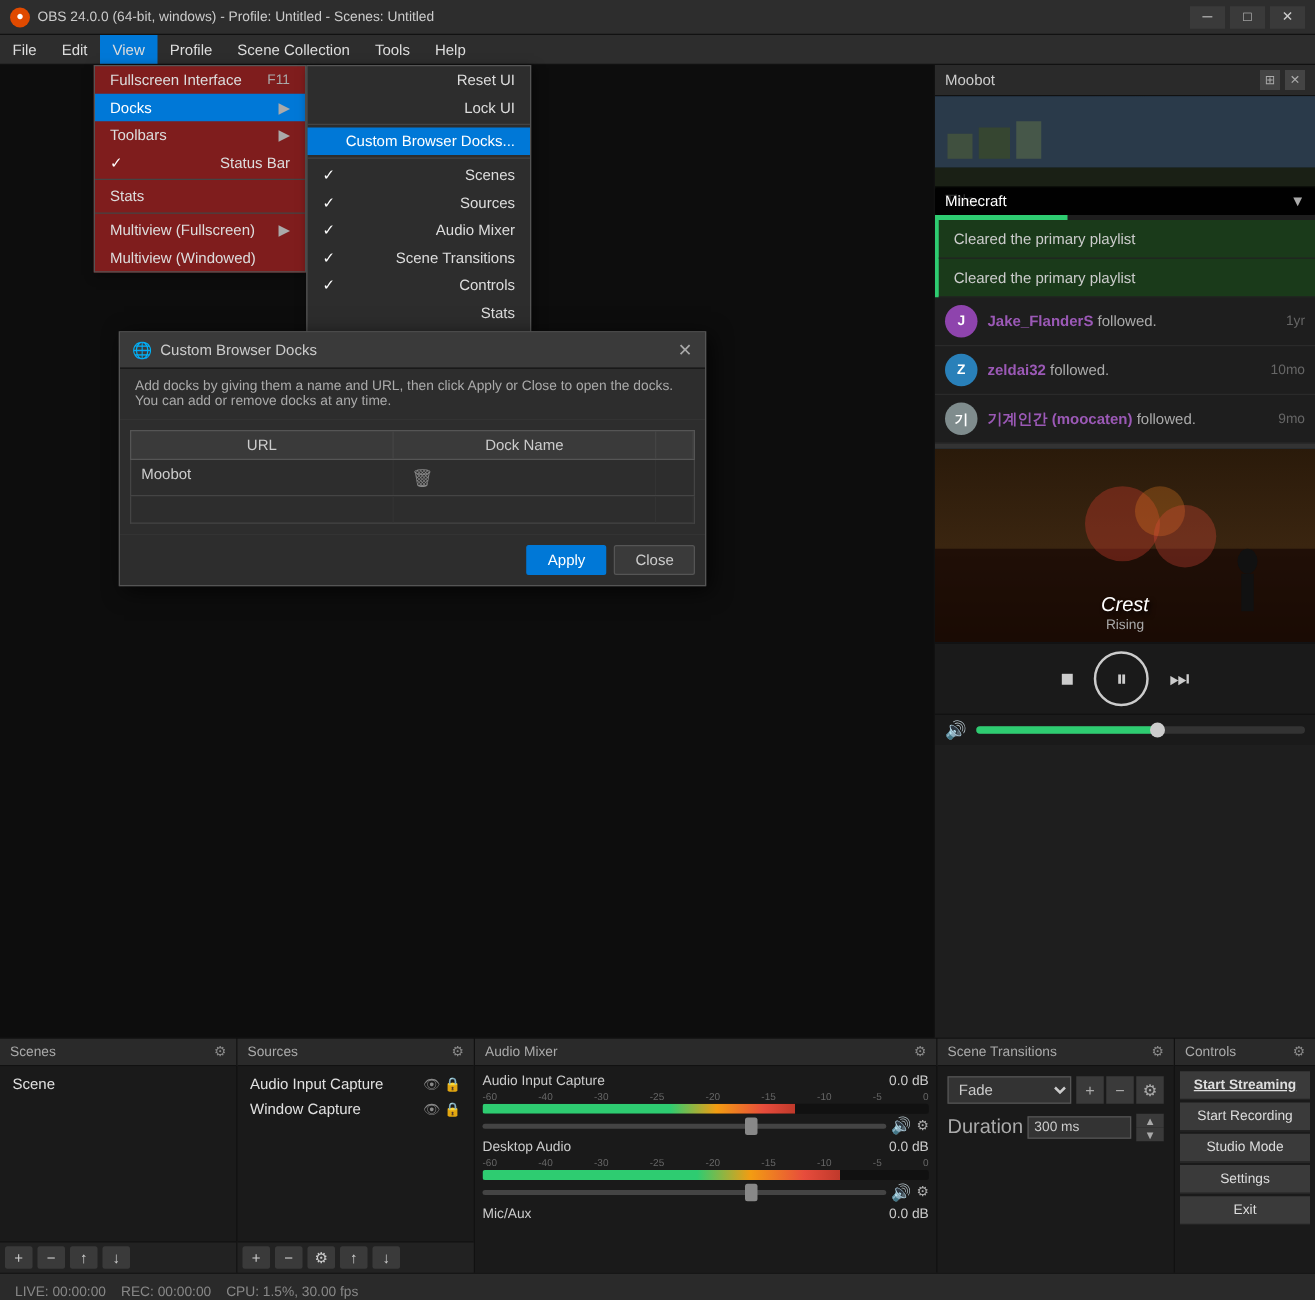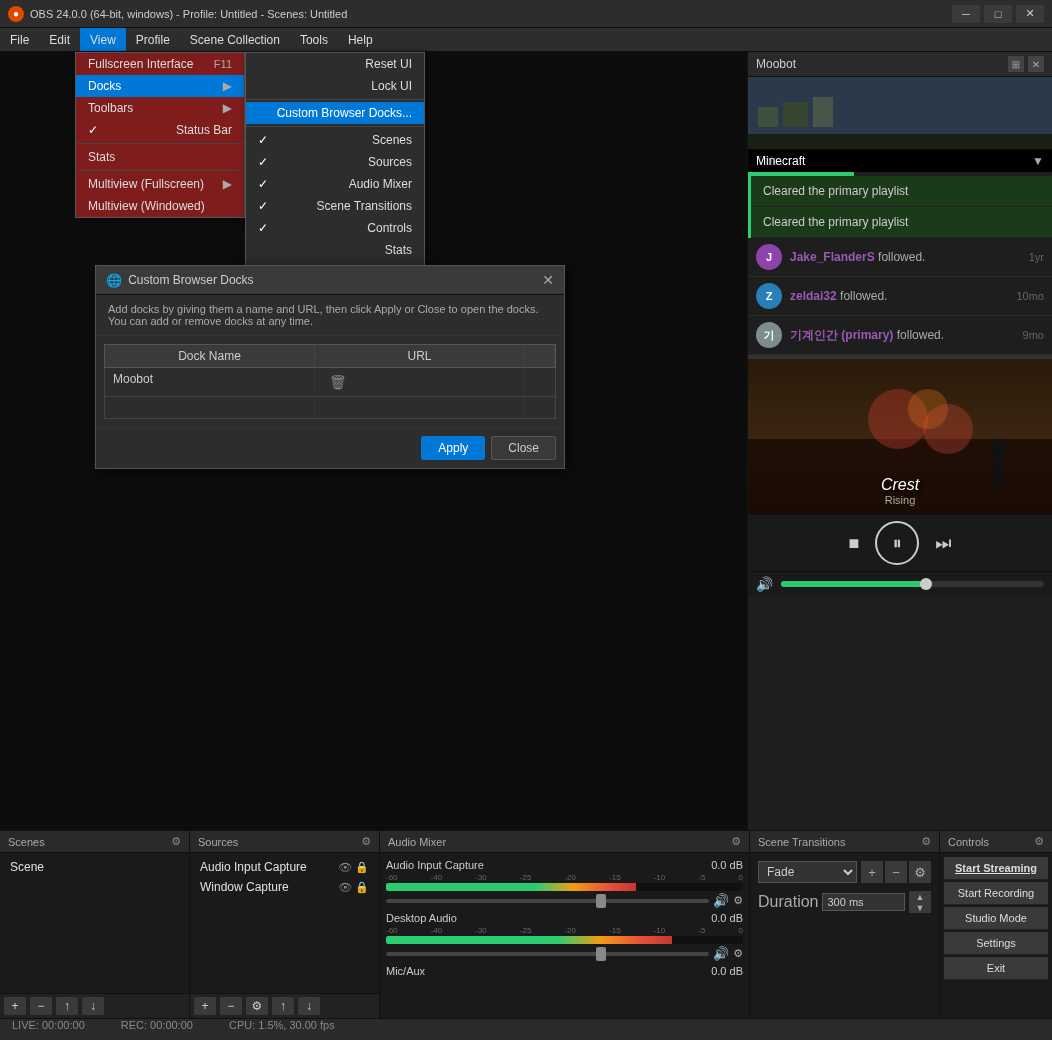--- a/index.html
+++ b/index.html
@@ -491,23 +491,23 @@
     }
     .ctrl-btn.start-streaming { background: #2ecc71; color: #000; font-weight: bold; }
     .ctrl-btn.start-recording { background: #3a3a3a; }
 
     
     #statusbar {
       height: 22px;
       background: #2a2a2a;
       border-top: 1px solid #111;
       display: flex;
-      align-items: flex-start;
+      align-items: flex-end;
       padding: 0 12px;
-      gap: 36px;
+      gap: 12px;
       font-size: 11px;
       color: #888;
     }
 
     
     #view-menu {
       position: absolute;
       top: 52px;
       left: 75px;
       background: #7f1d1d;
@@ -845,21 +845,21 @@
           <div class="follower-avatar" style="background:#2980b9;">Z</div>
           <div class="follower-info">
             <span class="follower-name">zeldai32</span>
             <span class="follower-action">followed.</span>
           </div>
           <span class="follower-time">10mo</span>
         </div>
         <div class="follower-item">
           <div class="follower-avatar" style="background:#7f8c8d;">기</div>
           <div class="follower-info">
-            <span class="follower-name">기계인간 (primary)</span>
+            <span class="follower-name">기계인간 (moocaten)</span>
             <span class="follower-action">followed.</span>
           </div>
           <span class="follower-time">9mo</span>
         </div>
 
         <div style="height:4px; background:#333; text-align:right; padding-right:4px;"></div>
       </div>
 
       <div id="game-image">
         <svg width="100%" height="155">
@@ -1076,22 +1076,22 @@
   <div id="dialog-titlebar">
     <div id="dialog-title">
       <span style="color:#aaa; font-size:13px;">🌐</span>
       <span>Custom Browser Docks</span>
     </div>
     <button id="dialog-close">✕</button>
   </div>
   <div id="dialog-description">Add docks by giving them a name and URL, then click Apply or Close to open the docks. You can add or remove docks at any time.</div>
   <div id="dialog-table">
     <div class="dialog-table-header">
+      <div class="dialog-table-cell">URL</div>
       <div class="dialog-table-cell">Dock Name</div>
-      <div class="dialog-table-cell">URL</div>
       <div class="dialog-table-cell"></div>
     </div>
     <div class="dialog-table-row">
       <div class="dialog-table-row-cell">Moobot</div>
       <div class="dialog-table-row-cell">
         <button class="delete-btn">🗑</button>
       </div>
     </div>
     <div class="dialog-table-empty-row">
       <div class="dialog-table-row-cell"></div>

